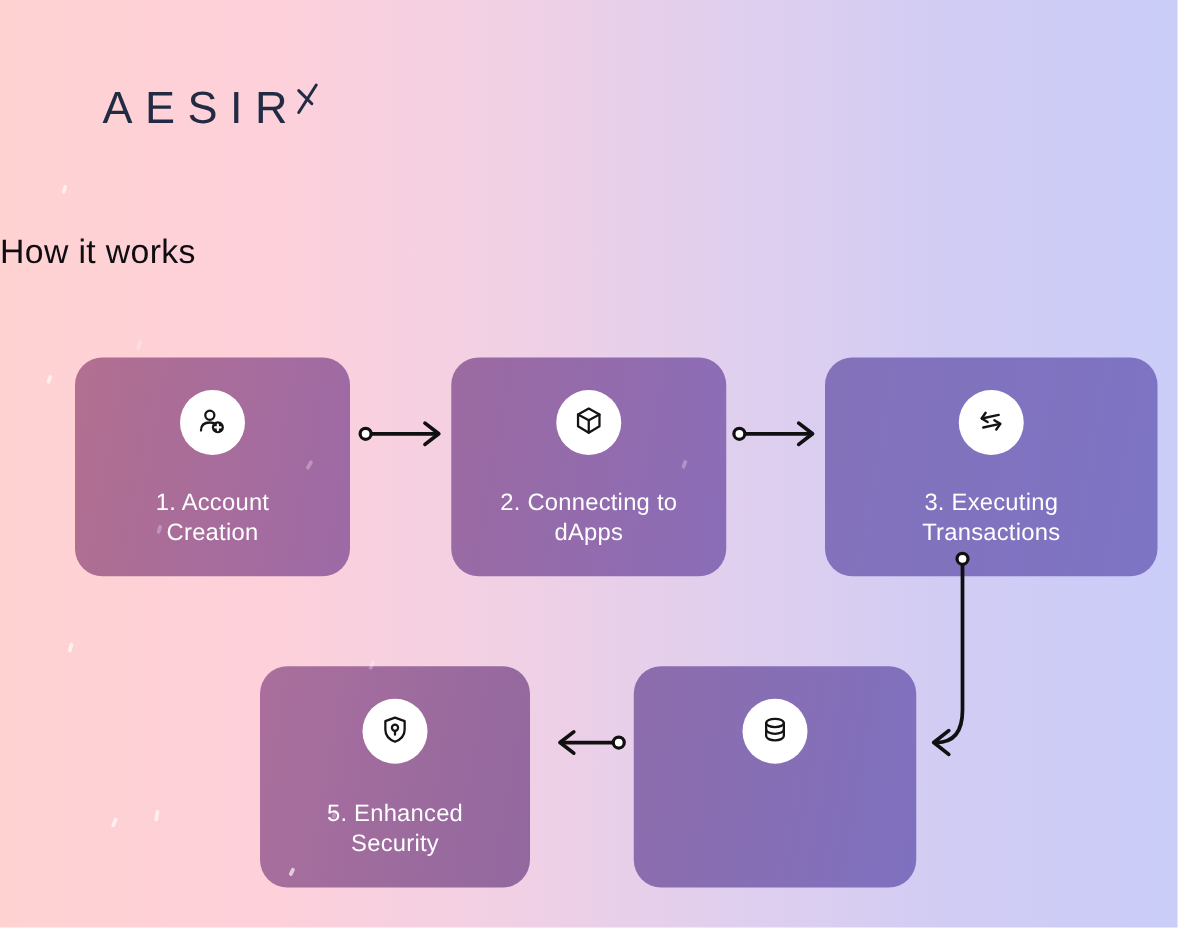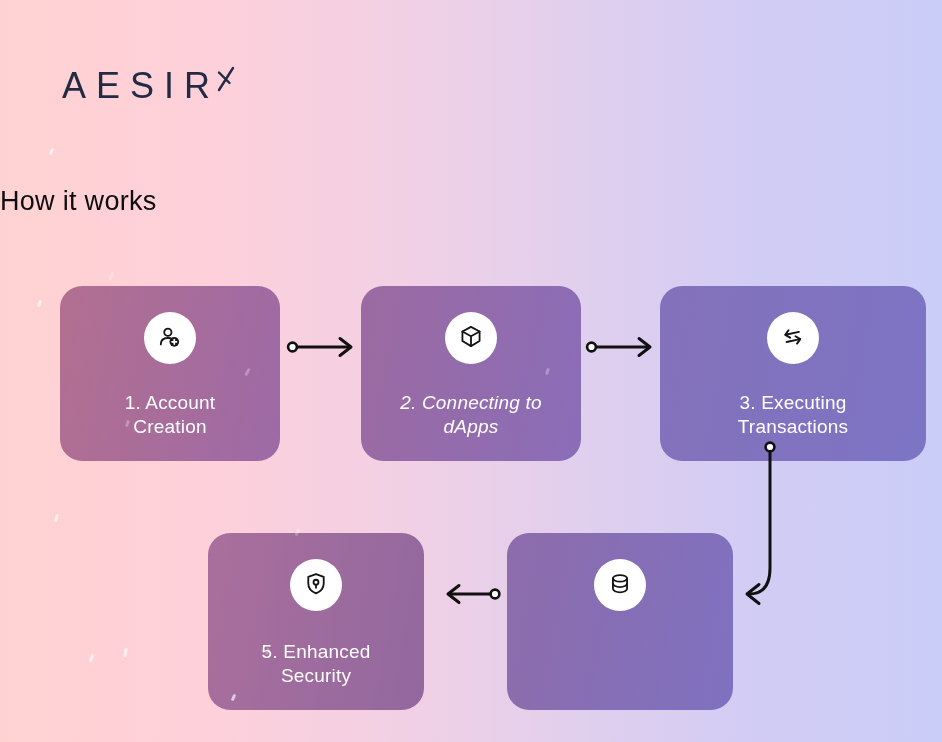--- a/index.html
+++ b/index.html
@@ -3,30 +3,30 @@
 <meta charset="utf-8">
 <style>
   html,body{margin:0;padding:0;}
   body{
     width:942px;height:742px;position:relative;overflow:hidden;
     font-family:"Liberation Sans", sans-serif;
     background:linear-gradient(90deg,#ffd2d2 0%,#fed0da 22%,#f2d0e4 42%,#e0cfee 62%,#d2ccf4 80%,#cacdf8 100%);
   }
   .logo{position:absolute;left:62px;top:68px;display:flex;align-items:flex-start;}
   .logo-text{
-    font-size:36px;font-weight:400;letter-spacing:10px;color:#222b44;line-height:36px;
+    font-size:36px;font-weight:400;letter-spacing:10px;color:#222b44;line-height:36px;margin-left:20px;
   }
   .logo-x{margin-left:-4px;margin-top:-2px;}
   .page-title{
     position:absolute;left:0;right:0;top:186px;
     font-size:27px;color:#0d0d12;font-weight:500;letter-spacing:0.3px;
   }
   .card{position:absolute;border-radius:22px;color:#ffffff;margin-top:28px;}
   .card-1{left:60px;top:258px;width:220px;height:175px;background:linear-gradient(100deg,#b26f90 0%,#9d6aa6 100%);}
-  .card-2{left:361px;top:258px;width:220px;height:175px;background:linear-gradient(100deg,#9c6aa1 0%,#8a6db8 100%);font-style:italic;}
+  .card-2{left:361px;top:258px;width:220px;height:175px;background:linear-gradient(100deg,#9c6aa1 0%,#8a6db8 100%);}
   .card-3{left:660px;top:258px;width:266px;height:175px;background:linear-gradient(100deg,#8471ba 0%,#7d74c4 100%);}
   .card-4{left:507px;top:505px;width:226px;height:177px;background:linear-gradient(100deg,#8d6cab 0%,#7f71c0 100%);}
   .card-5{left:208px;top:505px;width:216px;height:177px;background:linear-gradient(100deg,#aa6f9c 0%,#92689f 100%);}
   .icon-badge{
     position:absolute;top:26px;left:50%;transform:translateX(-50%);
     width:52px;height:52px;border-radius:50%;background:#ffffff;
     display:flex;align-items:center;justify-content:center;
   }
   .card-label{
     position:absolute;left:0;right:0;bottom:22px;text-align:center;

